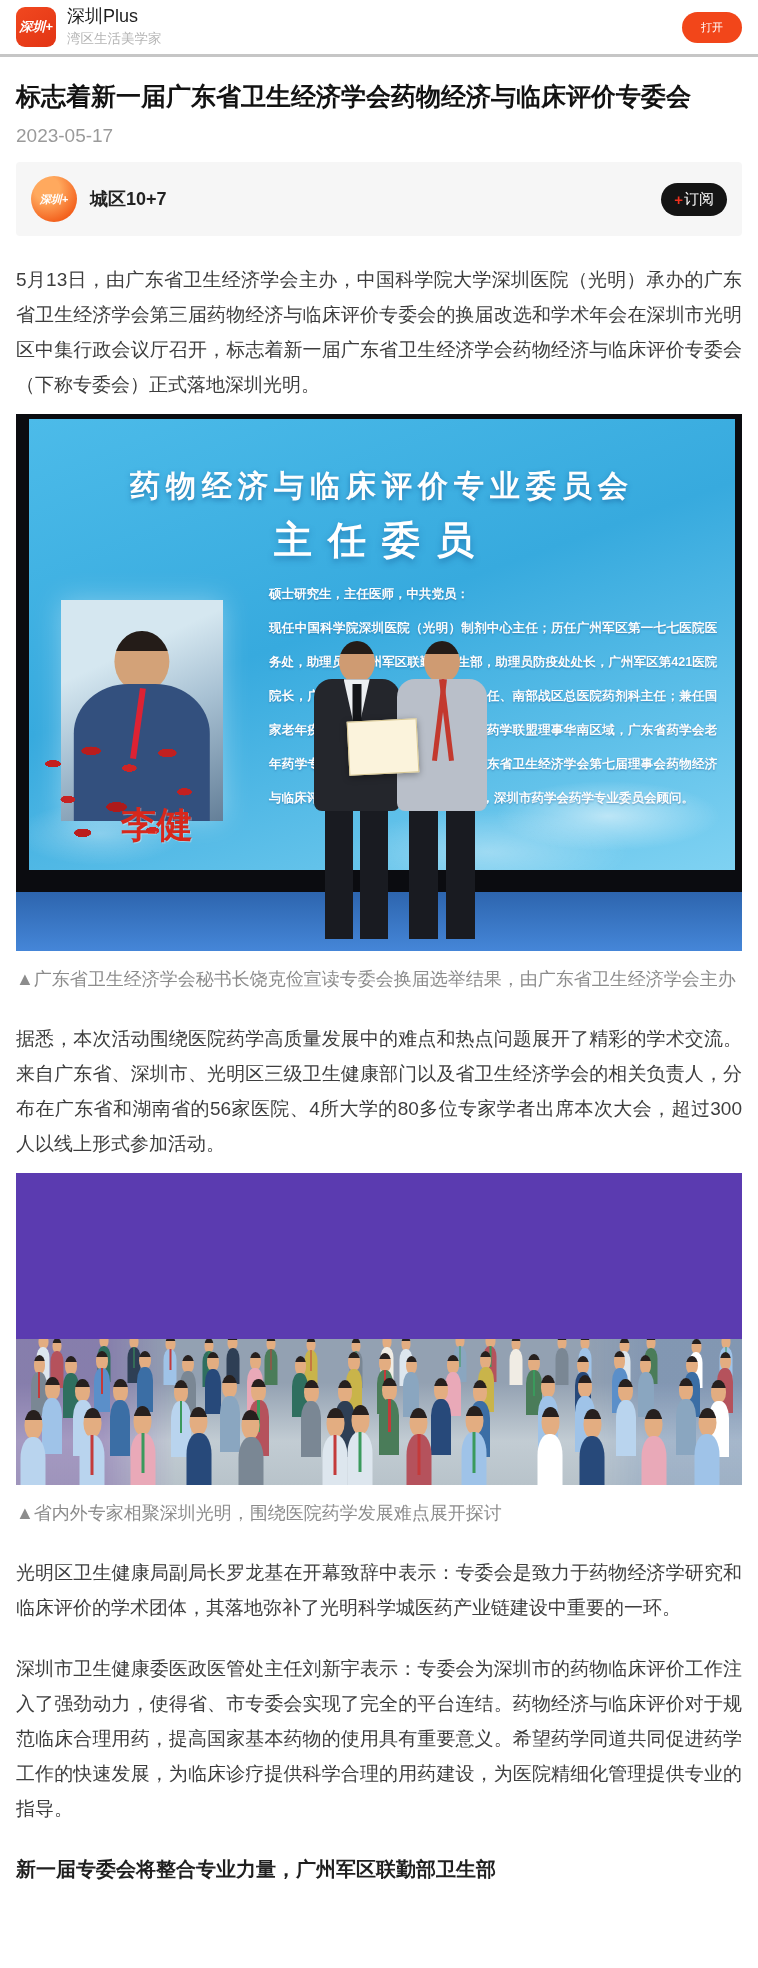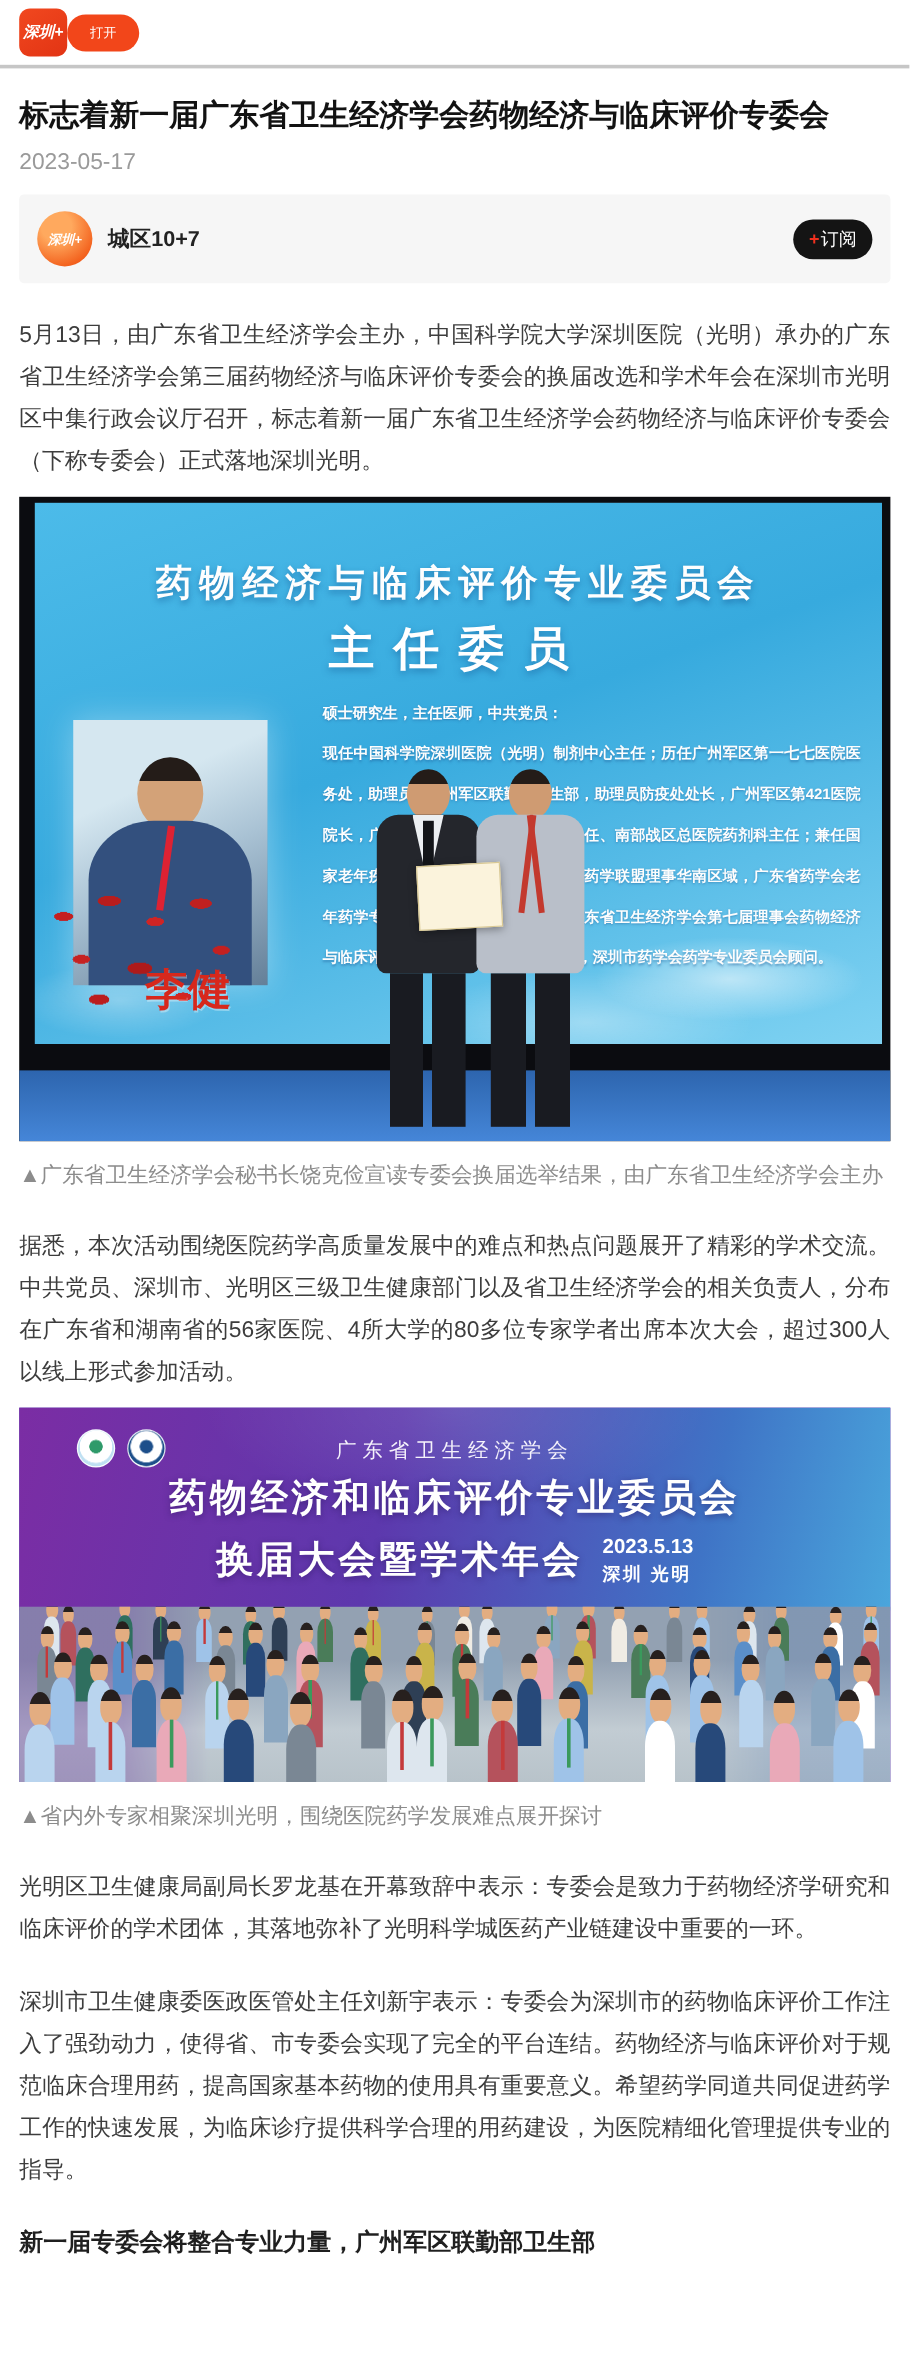--- a/index.html
+++ b/index.html
@@ -243,20 +243,24 @@
   .p-head { width: 72%; margin: 0 auto; border-radius: 50% 50% 46% 46%; background: linear-gradient(#27201e 0 34%, #e3ad81 34%); }
   .p-body { position: relative; width: 100%; border-radius: 45% 45% 0 0/30% 30% 0 0; margin-top: -2px; }
   .p-lanyard { position: absolute; left: 44%; top: 0; width: 12%; height: 58%; }
 </style>
 </head>
 <body>
 
 <header class="app-header">
   <div class="app-icon">
     <span>深圳+</span>
+  </div>
+  <div class="app-meta">
+    <div class="app-title">深圳Plus</div>
+    <div class="app-sub">湾区生活美学家</div>
   </div>
   <button class="open-btn">打开</button>
 </header>
 
 <h1 class="article-title">标志着新一届广东省卫生经济学会药物经济与临床评价专委会</h1>
 <div class="article-date">2023-05-17</div>
 
 <div class="publisher">
   <div class="avatar">
     <span>深圳+</span>
@@ -296,38 +300,23 @@
   </div>
   <div class="man man2">
     <div class="m-head"></div>
     <div class="m-torso"></div>
     <div class="m-legs"></div>
   </div>
   <div class="certificate"></div>
 </div>
 <div class="fig-caption">▲广东省卫生经济学会秘书长饶克俭宣读专委会换届选举结果，由广东省卫生经济学会主办</div>
 
-<p class="para">据悉，本次活动围绕医院药学高质量发展中的难点和热点问题展开了精彩的学术交流。中共党员、深圳市、光明区三级卫生健康部门以及省卫生经济学会的相关负责人，分布在广东省和湖南省的56家医院、4所大学的80多位专家学者出席本次大会，超过300人以线上形式参加活动。</p>
+<p class="para">据悉，本次活动围绕医院药学高质量发展中的难点和热点问题展开了精彩的学术交流。来自广东省、深圳市、光明区三级卫生健康部门以及省卫生经济学会的相关负责人，分布在广东省和湖南省的56家医院、4所大学的80多位专家学者出席本次大会，超过300人以线上形式参加活动。</p>
 
 <div class="figure2">
-  <div class="f2-banner">
-    <div class="f2-logos">
-      <span class="f2-logo one"></span>
-      <span class="f2-logo two"></span>
-    </div>
-    <div class="f2-org">广东省卫生经济学会</div>
-    <div class="f2-title">药物经济和临床评价专业委员会</div>
-    <div class="f2-subrow">
-      <span class="f2-subtitle">换届大会暨学术年会</span>
-      <span class="f2-dateblock">
-        <div class="f2-date">2023.5.13</div>
-        <div class="f2-loc">深圳 光明</div>
-      </span>
-    </div>
-  </div>
   <div class="crowd">
       <div class="person" style="left: 3.78659%; top: -4.41517px; width: 13px; z-index: 1;">
         <div class="p-head" style="height: 14.95px;"></div>
         <div class="p-body" style="background: rgb(221, 230, 238); height: 36.4px;"></div>
       </div>
       <div class="person" style="left: 5.66692%; top: -0.402061px; width: 13px; z-index: 1;">
         <div class="p-head" style="height: 14.95px;"></div>
         <div class="p-body" style="background: rgb(181, 82, 92); height: 36.4px;"></div>
       </div>
       <div class="person" style="left: 12.0988%; top: -5.52638px; width: 13px; z-index: 1;">

